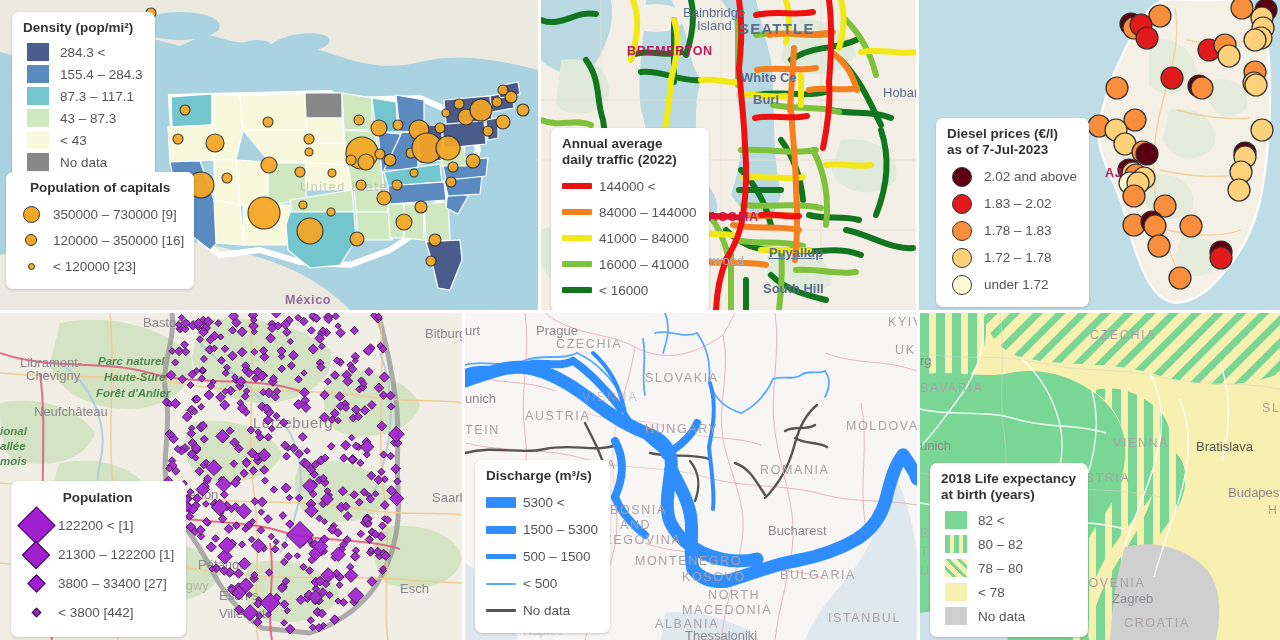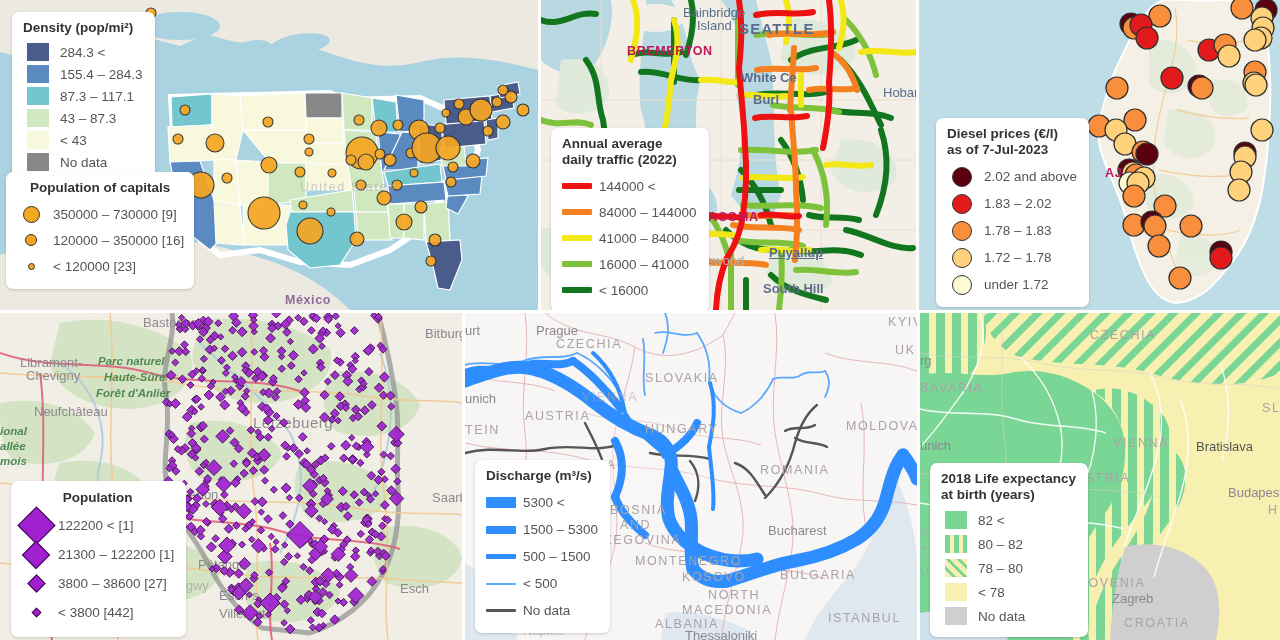--- a/index.html
+++ b/index.html
@@ -1160,21 +1160,21 @@
       <div class="lrow">
         <span class="lkey">
             <span class="diamondkey" style="width:20px;height:20px;background:#a020d0"></span>
           </span>
         <span class="llabel">21300 – 122200 [1]</span>
       </div>
       <div class="lrow">
         <span class="lkey">
             <span class="diamondkey" style="width:13px;height:13px;background:#a020d0"></span>
           </span>
-        <span class="llabel">3800 – 38600 [27]</span>
+        <span class="llabel">3800 – 33400 [27]</span>
       </div>
       <div class="lrow">
         <span class="lkey">
             <span class="diamondkey" style="width:7px;height:7px;background:#a020d0"></span>
           </span>
         <span class="llabel">&lt; 3800 [442]</span>
       </div>
     </div>
   </div>
 

